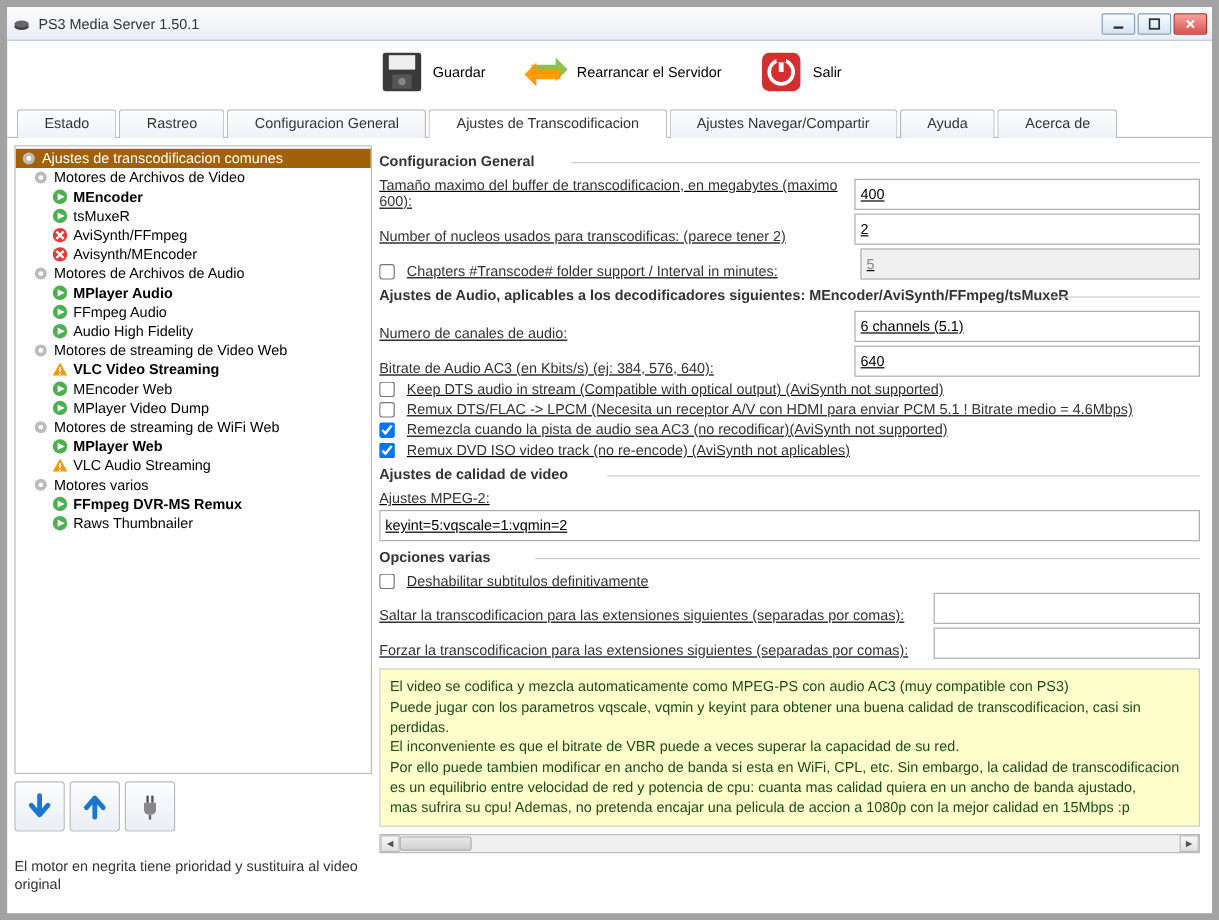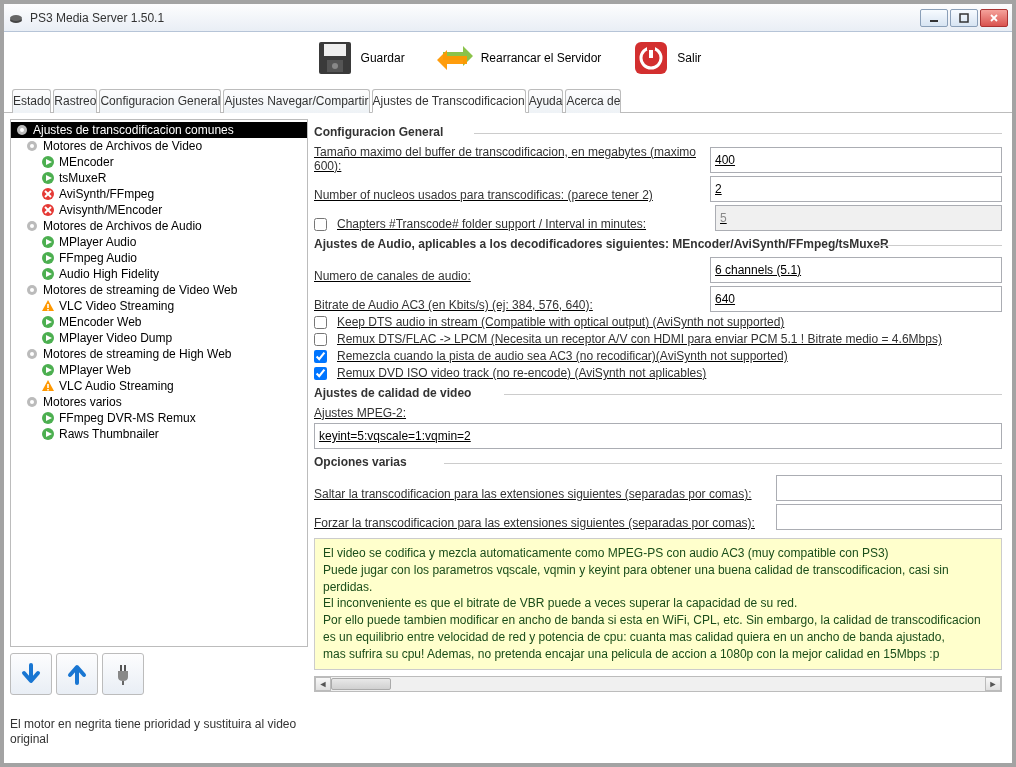--- a/index.html
+++ b/index.html
@@ -1,37 +1,37 @@
 <!DOCTYPE html>
 <html><head>
 <meta charset="utf-8">
 <style>
 * { box-sizing: border-box; font-family: "Segoe UI", Tahoma, sans-serif; font-size: 12px; }
 body { margin: 0; background: #ececec; }
-.window { width: 1016px; height: 767px; background: #fff; border: 4px solid #a3a3a3; position: relative; }
+.window { width: 1016px; height: 767px; background: #fff; border: 6px solid #a3a3a3; position: relative; }
 .titlebar { height: 28px; background: linear-gradient(#fdfdfe, #e9eef5); border-bottom: 1px solid #b6c4d7; display: flex; align-items: center; padding: 0 4px; }
 .titlebar .app-icon { width: 16px; height: 16px; margin-right: 6px; }
 .titlebar .title { flex: 1; color: #333; }
 .winbtns { display: flex; gap: 2px; }
 .winbtn { width: 28px; height: 18px; border: 1px solid #8a9fb8; background: linear-gradient(#f7fbff, #d7e4f2); border-radius: 2px; display: flex; align-items: center; justify-content: center; cursor: pointer; }
 .winbtn.close { background: linear-gradient(#f5a29b, #d9534f); border-color: #a33; color: #fff; }
 .toolbar { height: 54px; display: flex; align-items: flex-start; justify-content: center; gap: 14px; padding: 4px 0; }
 .tbtn { display: flex; align-items: center; gap: 6px; padding: 2px 8px; cursor: pointer; border-radius: 3px; }
 .tbtn svg { width: 40px; height: 40px; }
 .tabs { display: flex; border-bottom: 1px solid #bcbcbc; padding: 0 8px; margin-top: 2px; }
-.tab { padding: 4px 0; border: 1px solid #bcbcbc; border-bottom: none; background: linear-gradient(#fdfdfe, #eef2f6); margin-right: 2px; border-radius: 3px 3px 0 0; cursor: pointer; position: relative; top: 1px; color: #333; }
+.tab { padding: 4px 22px; border: 1px solid #bcbcbc; border-bottom: none; background: linear-gradient(#fdfdfe, #eef2f6); margin-right: 2px; border-radius: 3px 3px 0 0; cursor: pointer; position: relative; top: 1px; color: #333; }
 .tab.active { background: #fff; border-bottom: 1px solid #fff; font-weight: normal; }
 .main { display: flex; height: calc(100% - 28px - 54px - 26px - 10px); padding: 6px; gap: 6px; }
 .leftpanel { width: 298px; display: flex; flex-direction: column; }
 .tree { flex: 1; border: 1px solid #bcbcbc; background: #fff; overflow-y: auto; padding: 2px 0; }
 .tree-item { display: flex; align-items: center; padding: 1px 4px; gap: 4px; cursor: pointer; white-space: nowrap; }
-.tree-item.selected { background: #000000; color: #fff; }
+.tree-item.selected { background: #a16207; color: #fff; }
 .tree-item.child { padding-left: 30px; }
 .tree-item.group { padding-left: 14px; }
-.tree-item .bold { font-weight: normal; }
+.tree-item .bold { font-weight: bold; }
 .icon-sm { width: 14px; height: 14px; flex-shrink: 0; }
 .leftbtns { display: flex; gap: 4px; margin-top: 6px; }
 .leftbtns .sqbtn { width: 42px; height: 42px; border: 1px solid #bcbcbc; background: linear-gradient(#fdfdfe, #e9eef5); border-radius: 3px; display: flex; align-items: center; justify-content: center; cursor: pointer; }
 .leftnote { margin-top: 22px; color: #333; line-height: 1.3; }
 .rightpanel { flex: 1; overflow-y: auto; overflow-x: auto; padding-right: 4px; }
 .section-title { font-weight: bold; color: #333; margin: 6px 0 4px 0; padding-bottom: 2px; position: relative; }
 .section-title::after { content: ""; display: block; height: 1px; background: #ccc; position: absolute; left: 160px; right: 0; top: 50%; }
 .section-title.wide::after { left: 560px; }
 .section-title.s2::after { left: 190px; }
 .section-title.s3::after { left: 130px; }
@@ -103,22 +103,22 @@
           <rect x="16" y="6" width="8" height="6" fill="#d32f2f"></rect>
         </svg>
       <span>Salir</span>
     </div>
   </div>
 
   <div class="tabs">
     <div class="tab">Estado</div>
     <div class="tab">Rastreo</div>
     <div class="tab">Configuracion General</div>
+    <div class="tab active">Ajustes de Transcodificacion</div>
     <div class="tab">Ajustes Navegar/Compartir</div>
-    <div class="tab active">Ajustes de Transcodificacion</div>
     <div class="tab">Ayuda</div>
     <div class="tab">Acerca de</div>
   </div>
 
   <div class="main">
     <div class="leftpanel">
       <div class="tree" id="tree">
           <div class="tree-item selected">
             <svg class="icon-sm" viewBox="0 0 14 14">
               <circle cx="7" cy="7" r="5" fill="#bbb"></circle>
@@ -216,21 +216,21 @@
               <circle cx="7" cy="7" r="6" fill="#4caf50"></circle>
               <path d="M5 4 L11 7 L5 10 Z" fill="#fff"></path>
             </svg>
             <span>MPlayer Video Dump</span>
           </div>
           <div class="tree-item group">
             <svg class="icon-sm" viewBox="0 0 14 14">
               <circle cx="7" cy="7" r="5" fill="#bbb"></circle>
               <circle cx="7" cy="7" r="2" fill="#fff"></circle>
             </svg>
-            <span>Motores de streaming de High Web</span>
+            <span>Motores de streaming de WiFi Web</span>
           </div>
           <div class="tree-item child">
             <svg class="icon-sm" viewBox="0 0 14 14">
               <circle cx="7" cy="7" r="6" fill="#4caf50"></circle>
               <path d="M5 4 L11 7 L5 10 Z" fill="#fff"></path>
             </svg>
             <span class="bold">MPlayer Web</span>
           </div>
           <div class="tree-item child">
             <svg class="icon-sm" viewBox="0 0 14 14">
@@ -330,20 +330,24 @@
       <div class="section-title s2">Ajustes de calidad de video</div>
       <div class="row">
           <span class="label">Ajustes MPEG-2:</span>
         </div>
       <div class="row">
           <input type="text" class="wide" value="keyint=5:vqscale=1:vqmin=2" style="">
         </div>
 
       <div class="section-title s3">Opciones varias</div>
       <div class="row">
+          <input type="checkbox" style="">
+          <span class="label">Deshabilitar subtitulos definitivamente</span>
+        </div>
+      <div class="row">
         <span class="label" style="width:456px">Saltar la transcodificacion para las extensiones siguientes (separadas por comas):</span>
         <input type="text" class="wide" value="" style="">
       </div>
       <div class="row">
         <span class="label" style="width:456px">Forzar la transcodificacion para las extensiones siguientes (separadas por comas):</span>
         <input type="text" class="wide" value="" style="">
       </div>
 
       <div class="yellowbox">El video se codifica y mezcla automaticamente como MPEG-PS con audio AC3 (muy compatible con PS3)
 Puede jugar con los parametros vqscale, vqmin y keyint para obtener una buena calidad de transcodificacion, casi sin perdidas.

